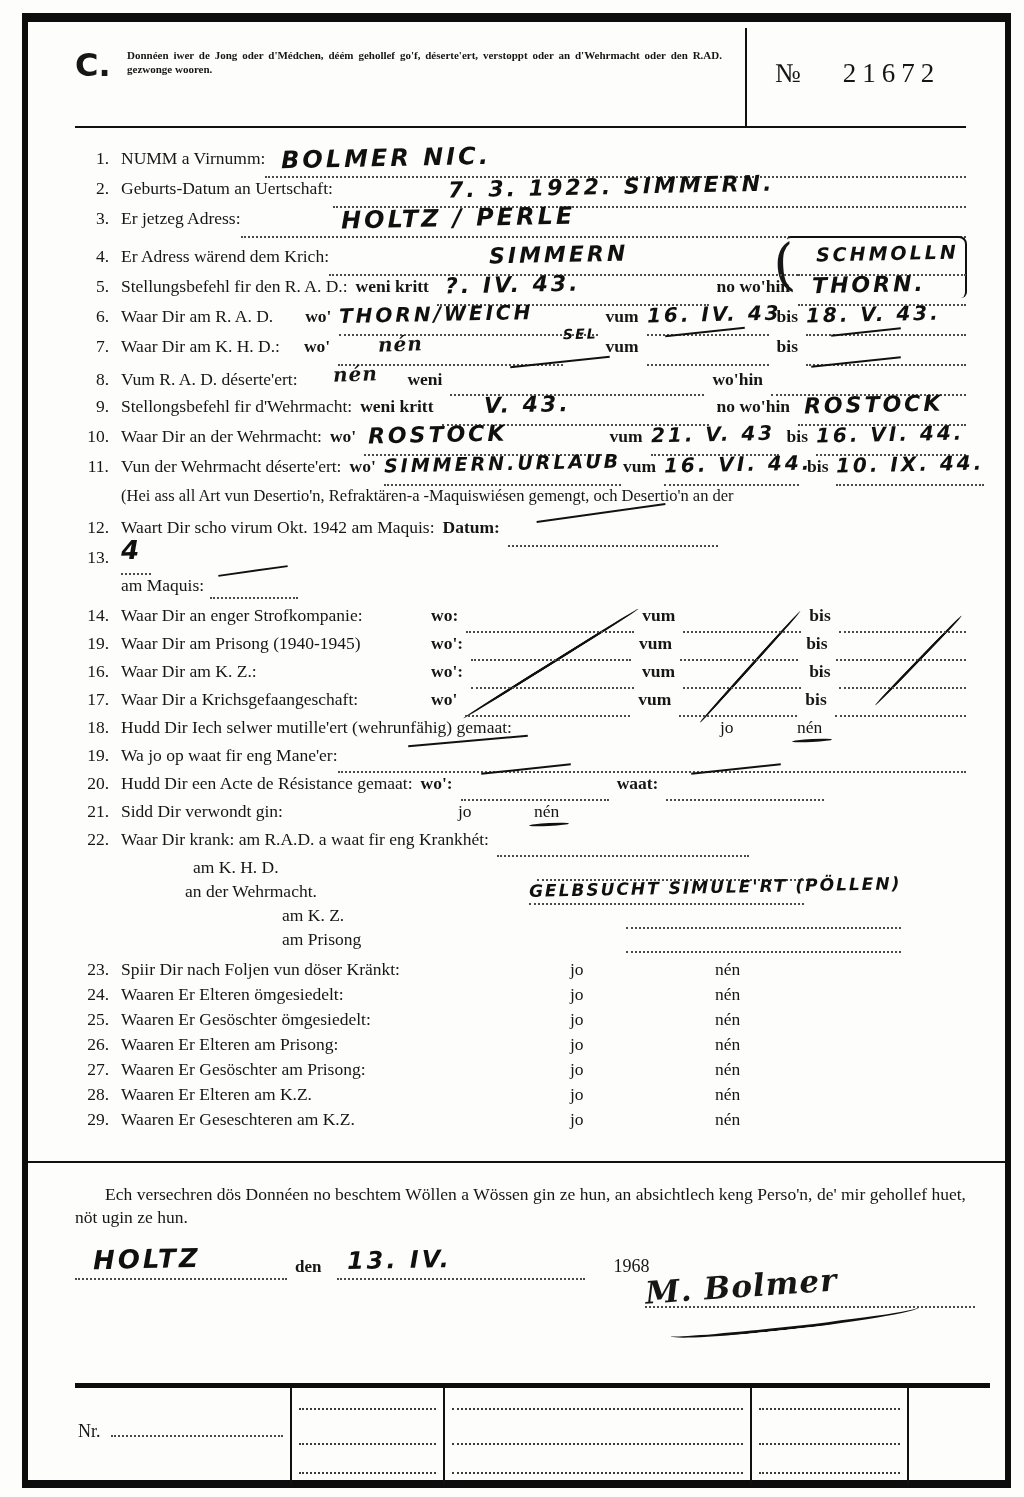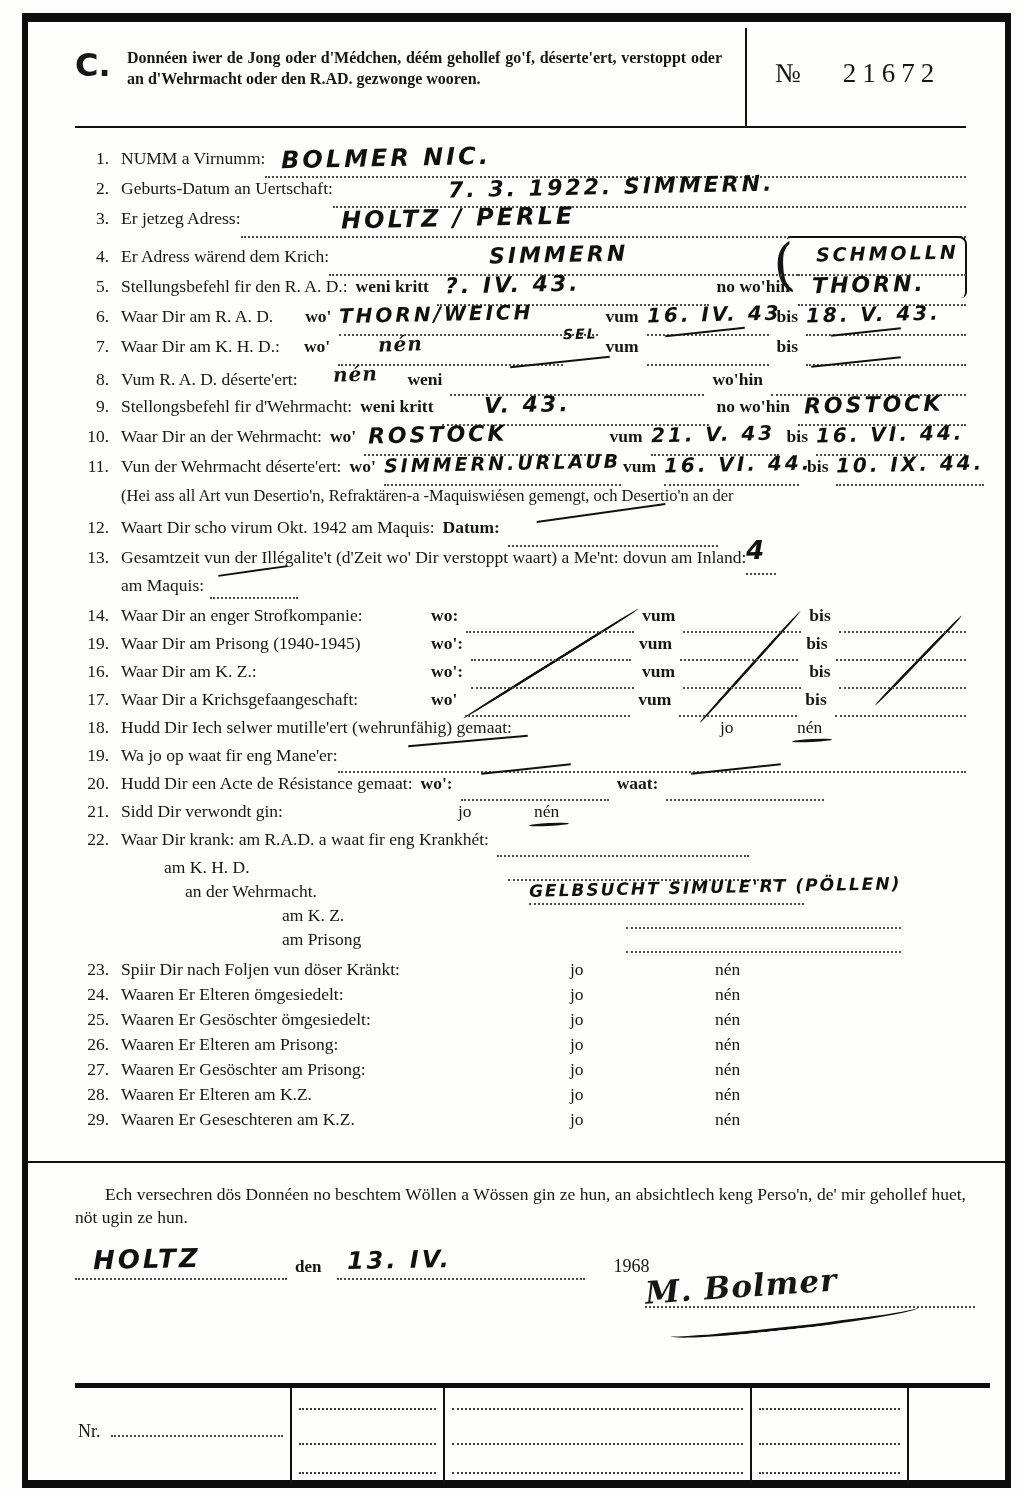--- a/index.html
+++ b/index.html
@@ -9,21 +9,21 @@
   }
   .frame {
     position:absolute; left:22px; top:13px; right:13px; bottom:9px;
     border:6px solid #0d0d0d; border-top-width:9px; border-bottom-width:8px;
   }
   .content { position:absolute; left:75px; top:30px; width:891px; }
 
   
   .hdr { position:relative; height:96px; }
   .hdr-letter { position:absolute; left:0; top:16px; font-size:32px; font-weight:bold; font-family:"DejaVu Sans", sans-serif; }
-  .hdr-text { position:absolute; left:52px; top:18px; width:595px; font-size:16px; font-weight:bold; text-align:justify; line-height:1.3; }
+  .hdr-text { position:absolute; left:52px; top:18px; width:595px; font-size:11px; font-weight:bold; text-align:justify; line-height:1.3; }
   .hdr-div { position:absolute; left:670px; top:-2px; height:98px; width:0; border-left:2.5px solid #111; }
   .hdr-no { position:absolute; left:700px; top:28px; font-size:27px; }
   .hdr-no .noval { margin-left:42px; letter-spacing:6px; }
   .hdr-rule { position:absolute; left:0; top:96px; width:891px; border-top:2.5px solid #111; }
 
   
   .formbody { position:relative; padding-top:22px; }
   .row { position:relative; display:flex; align-items:baseline; height:30px; font-size:17.5px; }
   .h28{height:28px}.h25{height:25px}.h24{height:24px}.h22{height:21px}
   .gap8{margin-top:8px}.gap10{margin-top:10px}.gap6{margin-top:6px}
@@ -265,21 +265,20 @@
         <span class="lab">Waart Dir scho virum Okt. 1942 am Maquis:</span>
         <span class="lab2">Datum:</span>
         <span class="fl" style="width:210px">
             <span class="dash w130" style="margin-left:28px;transform:rotate(-8deg)"></span>
           </span>
         <span class="grow"></span>
       </div>
 
       <div class="row h28">
         <span class="num">13.</span>
-        <span class="lab" style="white-space:normal">Gesamtzeit vun der Illégalite't (d'Zeit wo' Dir verstoppt waart) a Me'nt: dovun am Inland:</span>
         <span class="fl" style="width:30px">
             <span class="hw s26" style="position:relative;top:-12px">4</span>
           </span>
       </div>
       <div class="row h24 ind">
         <span class="lab">am Maquis:</span>
         <span class="fl" style="width:88px;margin-left:6px">
             <span class="dash w70" style="margin-left:8px;transform:rotate(-8deg)"></span>
           </span>
         <span class="grow"></span>
@@ -368,21 +367,21 @@
         <span class="nen marked" style="left:459px">nén</span>
       </div>
 
       <div class="row h28">
         <span class="num">22.</span>
         <span class="lab">Waar Dir krank: am R.A.D. a waat fir eng Krankhét:</span>
         <span class="fl" style="width:252px;margin-left:8px"></span>
         <span class="grow"></span>
       </div>
       <div class="row h24">
-        <span style="margin-left:89px;width:225px">am K. H. D.</span>
+        <span style="margin-left:118px;width:225px">am K. H. D.</span>
         <span class="fl" style="width:275px;margin-left:119px"></span>
       </div>
       <div class="row h24">
         <span style="margin-left:110px;width:225px">an der Wehrmacht.</span>
         <span class="fl" style="width:275px;margin-left:119px">
             <span class="hw s17 raise" style="letter-spacing:2px">GELBSUCHT SIMULE'RT (PÖLLEN)</span>
           </span>
       </div>
       <div class="row h24">
         <span style="margin-left:207px;width:225px">am K. Z.</span>

